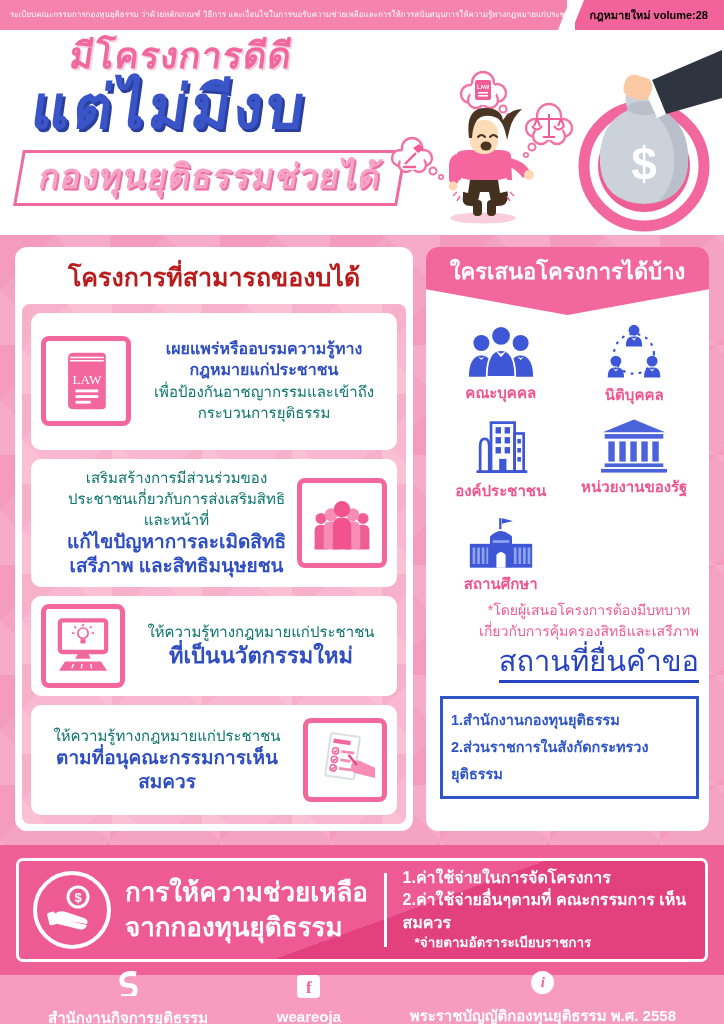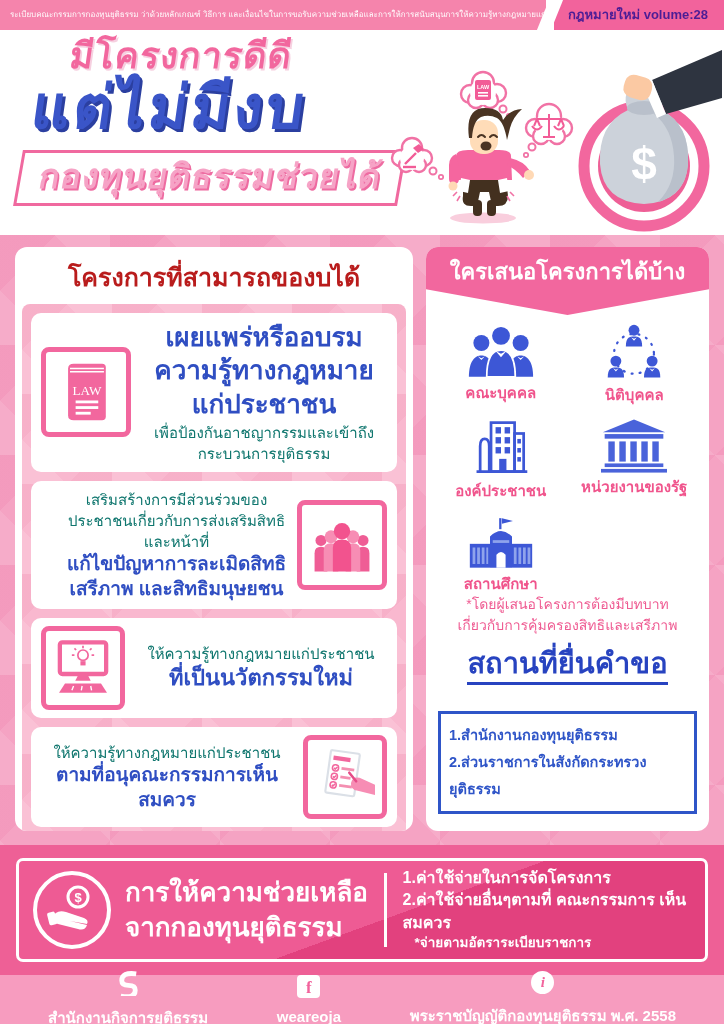--- a/index.html
+++ b/index.html
@@ -8,21 +8,21 @@
     font-family:"Liberation Sans", sans-serif;
     width:724px; height:1024px; overflow:hidden; background:#fff;
   }
   .poster{ width:724px; height:1024px; display:flex; flex-direction:column; position:relative; }
 
   
   .topbar{ height:30px; display:flex; align-items:stretch; }
   .topbar-left{ flex:1; background:#f584ac; color:#fff; font-size:8px; line-height:30px;
     padding-left:10px; white-space:nowrap; overflow:hidden; }
   .topbar-slash{ width:14px; background:#fff; transform:skewX(-22deg); margin:0 -3px; }
-  .topbar-right{ background:#f2639c; color:#4c1d95; font-size:13px; font-weight:bold;
+  .topbar-right{ background:#f2639c; color:#000000; font-size:11px; font-weight:bold;
     line-height:30px; padding:0 16px 0 14px; white-space:nowrap; }
 
   
   .hero{ height:205px; background:#fff; position:relative; }
   .title-wrap{ position:absolute; left:22px; top:4px; }
   .title-1{ font-size:36px; font-weight:bold; color:#f2679e; transform:skewX(-8deg);
     margin-left:48px; text-shadow:2px 2px 0 #e0559047; letter-spacing:1px; line-height:1.2;}
   .title-2{ font-size:60px; font-weight:bold; color:#3a55c8; transform:skewX(-8deg);
     margin-top:-4px; margin-left:10px; letter-spacing:3px; text-shadow:3px 3px 0 #2b3fa0; line-height:1.15;}
   .title-3-box{ display:inline-block; border:3px solid #f0699f; transform:skewX(-10deg);
@@ -56,31 +56,31 @@
   .card{ background:#fff; border-radius:10px; display:flex; align-items:center; gap:10px; padding:8px 10px; }
   .card-1{ flex:1.35; } .card-2{ flex:1.25;padding-left:35px; } .card-3{ flex:0.9; } .card-4{ flex:1.05; }
   .icon-box{ background:#fff; border:5px solid #f2679e; border-radius:8px; flex-shrink:0;
     display:flex; align-items:center; justify-content:center; }
   .icon-box-lg{ width:90px; height:90px; } .icon-box-md{ width:84px; height:84px; }
   .card-text{ flex:1; text-align:center; line-height:1.3; }
   .card-bold{ font-weight:bold; color:#2f4ec2; font-size:19px; }
   .card-normal{ color:#0f766e; font-size:15px; line-height:1.4; }
 
   .right-panel{ flex:1; position:relative; padding:76px 10px 16px 10px;
-    display:flex; flex-direction:column; align-items:center; }
+    display:flex; flex-direction:column; align-items:flex-end; }
   .ribbon{ position:absolute; top:0; left:0; right:0; height:68px; background:#f2679e;
     clip-path:polygon(0 0, 100% 0, 100% 62%, 50% 100%, 0 62%);
     color:#fff; font-weight:bold; font-size:22px; text-align:center; padding-top:11px; line-height:1.3;}
   .proposer-grid{ display:grid; grid-template-columns:1fr 1fr; column-gap:4px; row-gap:14px; width:100%; }
   .proposer{ display:flex; flex-direction:column; align-items:center; gap:4px; }
   .proposer-label{ color:#f0548c; font-weight:bold; font-size:15px; line-height:1.3; }
-  .note{ color:#ef5b92; font-size:14px; text-align:center; margin-top:0; line-height:1.55; }
-  .submit-heading{ color:#2743c0; font-size:29px; font-weight:bold; border-bottom:3px solid #2743c0;
-    margin-top:8px; padding-bottom:1px; line-height:1.25; }
-  .submit-box{ border:3px solid #2f55c8; width:calc(100% - 4px); margin-top:26px; padding:8px 8px; }
+  .note{ color:#ef5b92; font-size:14px; text-align:center; margin-top:6px; line-height:1.55; }
+  .submit-heading{ color:#2743c0; font-size:29px; font-weight:normal; border-bottom:3px solid #2743c0;
+    padding-bottom:1px; line-height:1.25; }
+  .submit-box{ border:3px solid #2f55c8; width:calc(100% - 4px); margin-top:13px; padding:8px 8px; }
   .submit-box div{ color:#2f55c8; font-weight:bold; font-size:14.5px; line-height:1.85; }
 
   
   .assist{ height:130px; background:#ee6096; padding:13px 16px; }
   .assist-box{ height:104px; border:3px solid #fff; border-radius:7px;
     background:linear-gradient(160deg,#ee5b94 55%, #e2417e 55%);
     display:flex; align-items:center; padding:0 14px; }
   .assist-icon-circle{ width:78px; height:78px; border:4px solid #fff; border-radius:50%;
     display:flex; align-items:center; justify-content:center; flex-shrink:0; margin-right:14px; }
   .assist-title{ color:#fff; font-weight:bold; font-size:26px; line-height:1.35; white-space:nowrap; }
@@ -222,21 +222,21 @@
             <svg width="66" height="66" viewBox="0 0 70 70">
               <path d="M16 10 Q16 5 22 5 L52 5 Q56 5 56 9 L56 61 Q56 65 52 65 L22 65 Q16 65 16 60 Z" fill="#f2679e"></path>
               <path d="M18 10 h36 M18 13.5 h36" stroke="#fff" stroke-width="1.6"></path>
               <text x="36" y="38" text-anchor="middle" font-size="14" fill="#fff" font-family="Liberation Serif, serif">LAW</text>
               <rect x="24" y="44" width="24" height="3" fill="#fff"></rect>
               <rect x="24" y="50" width="24" height="3" fill="#fff"></rect>
               <rect x="24" y="56" width="16" height="3" fill="#fff"></rect>
             </svg>
           </div>
           <div class="card-text">
-            <div class="card-bold" style="font-size:26px">เผยแพร่หรืออบรมความรู้ทางกฎหมายแก่ประชาชน</div>
+            <div class="card-bold" style="font-size:16px">เผยแพร่หรืออบรมความรู้ทางกฎหมายแก่ประชาชน</div>
             <div class="card-normal">เพื่อป้องกันอาชญากรรมและเข้าถึงกระบวนการยุติธรรม</div>
           </div>
         </div>
 
         <div class="card card-2">
           <div class="card-text">
             <div class="card-normal">เสริมสร้างการมีส่วนร่วมของประชาชนเกี่ยวกับการส่งเสริมสิทธิและหน้าที่</div>
             <div class="card-bold">แก้ไขปัญหาการละเมิดสิทธิ เสรีภาพ และสิทธิมนุษยชน</div>
           </div>
           <div class="icon-box icon-box-lg">

